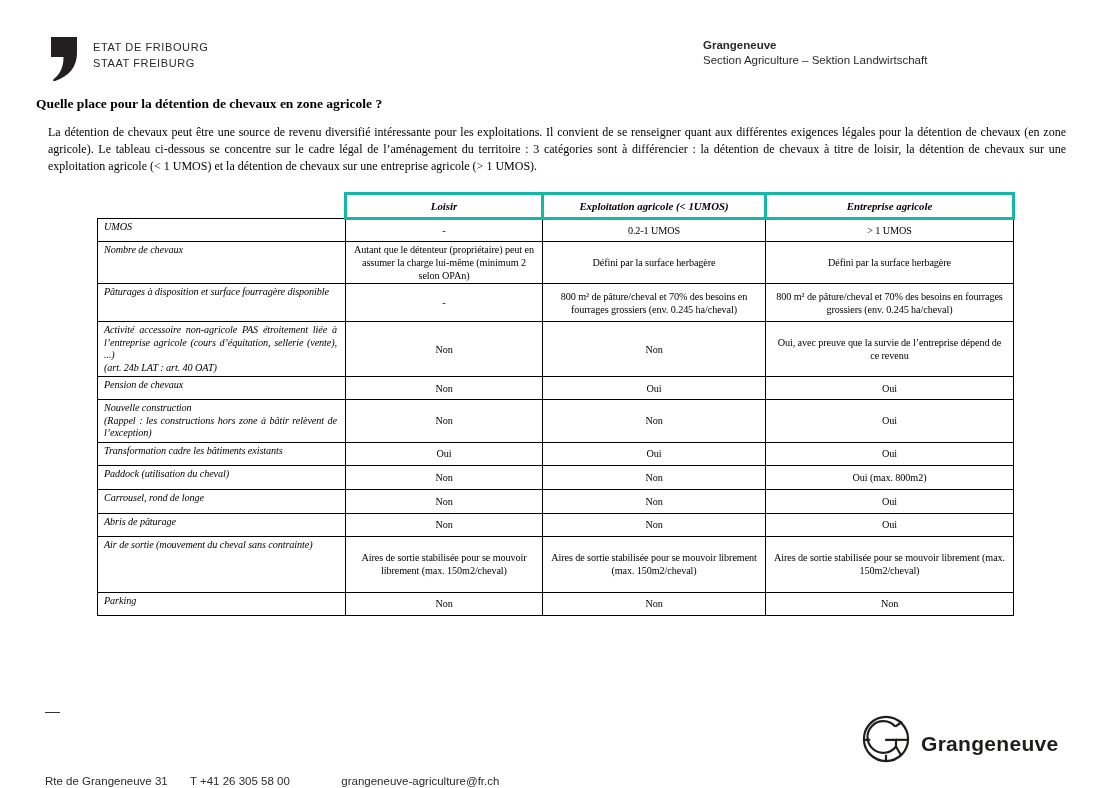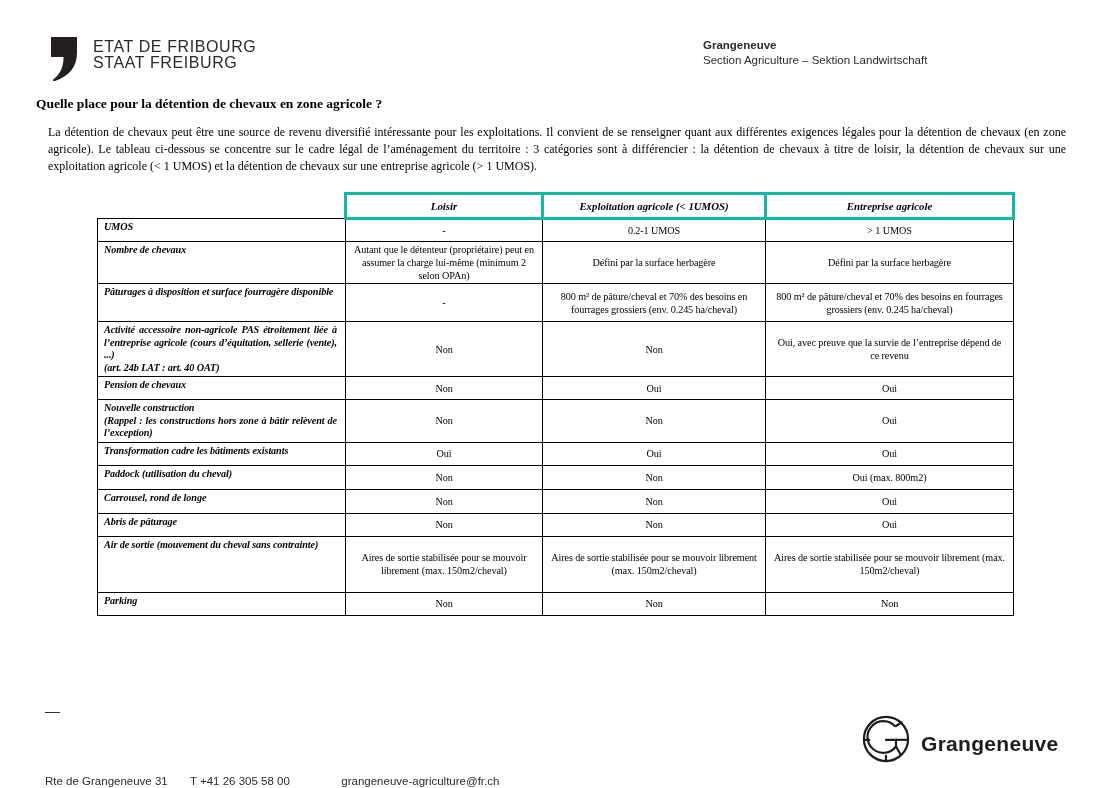--- a/index.html
+++ b/index.html
@@ -5,21 +5,21 @@
   * { box-sizing: border-box; margin: 0; padding: 0; }
   html, body { background: #fff; }
   body {
     width: 1113px; height: 788px; position: relative; overflow: hidden;
     font-family: "Liberation Serif", serif; color: #000;
   }
 
   
   .hdr-left { position: absolute; left: 50px; top: 36px; display: flex; gap: 13px; }
   .org-block {
-    font-family: "Liberation Sans", sans-serif; font-size: 16px; line-height: 16px;
+    font-family: "Liberation Sans", sans-serif; font-size: 11px; line-height: 16px;
     letter-spacing: 0.6px; color: #2a2a2a; padding-top: 3px;
   }
   .hdr-right {
     position: absolute; left: 703px; top: 38px;
     font-family: "Liberation Sans", sans-serif; font-size: 11.5px; line-height: 15px; color: #2a2a2a;
   }
   .hdr-right .b { font-weight: bold; }
 
   
   .doc-title { position: absolute; left: 36px; top: 96px; font-size: 13.5px; font-weight: bold; }
@@ -40,21 +40,21 @@
   table.legal col.c3 { width: 248px; }
   th.h {
     border: 3px solid #14b8a6; height: 24px;
     font-style: italic; font-weight: bold; font-size: 10.8px;
     text-align: center; vertical-align: middle; letter-spacing: 0;
   }
   th.empty { border: none; }
   td { border: 1px solid #000; }
   td.lab {
     font-style: italic; vertical-align: top; text-align: justify;
-    padding: 2px 8px 2px 6px; line-height: 12.5px; font-weight: bold;
+    padding: 2px 8px 2px 6px; line-height: 12.5px;
   }
   td.val {
     text-align: center; vertical-align: middle;
     padding: 1px 8px; line-height: 13px;
   }
 
   
   .foot-dash {
     position: absolute; left: 45px; top: 702px;
     font-family: "Liberation Sans", sans-serif; font-size: 15px; color: #333;

